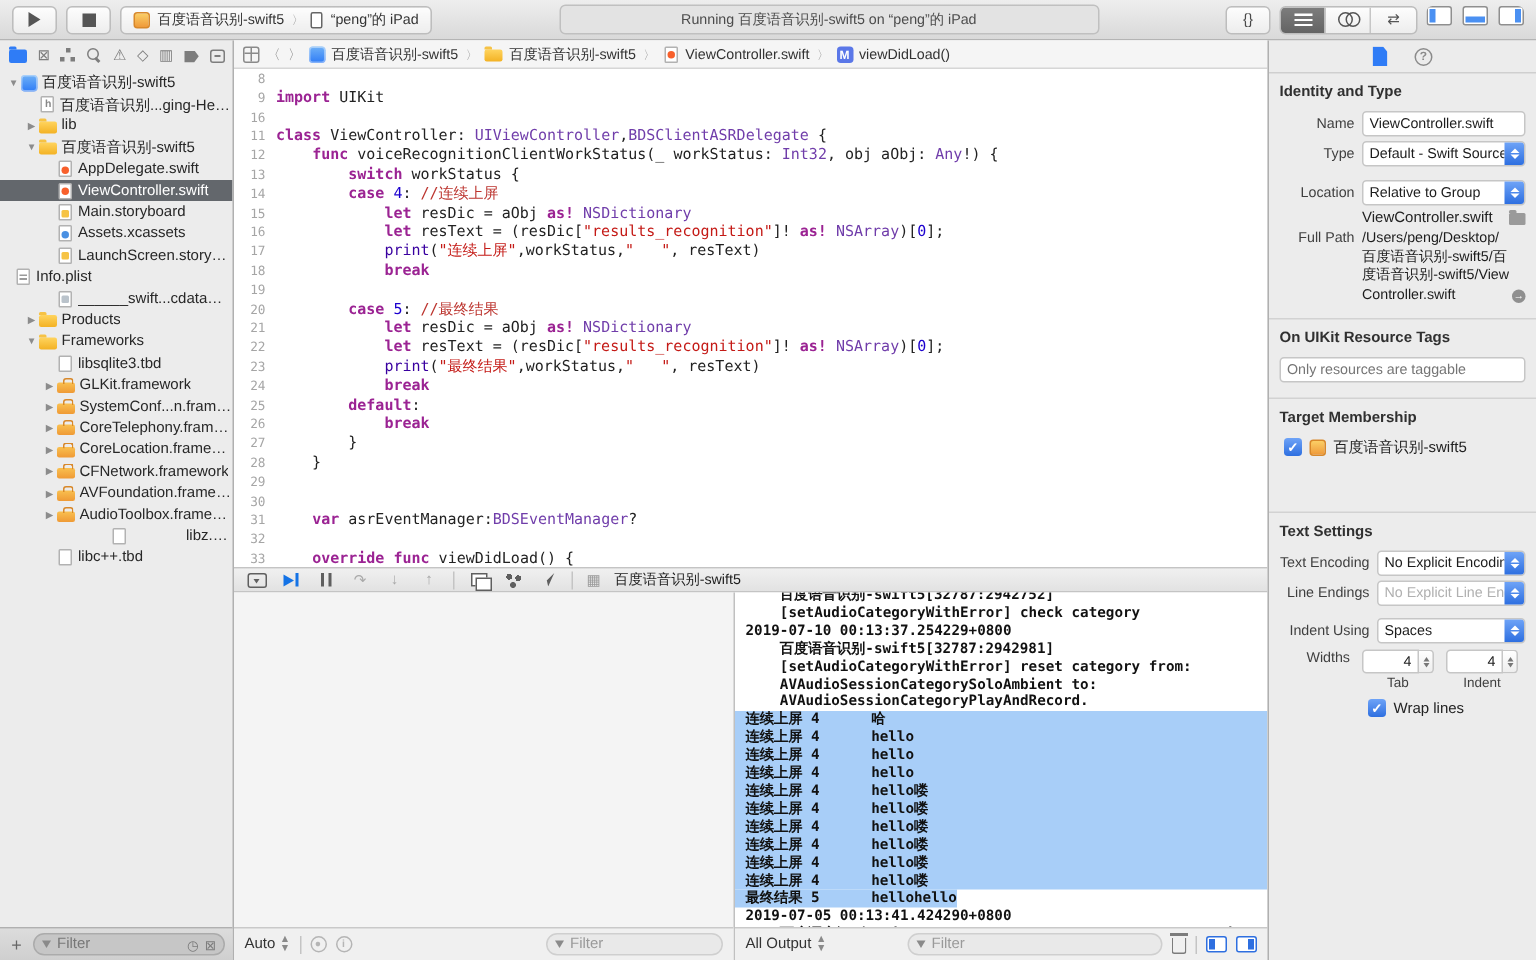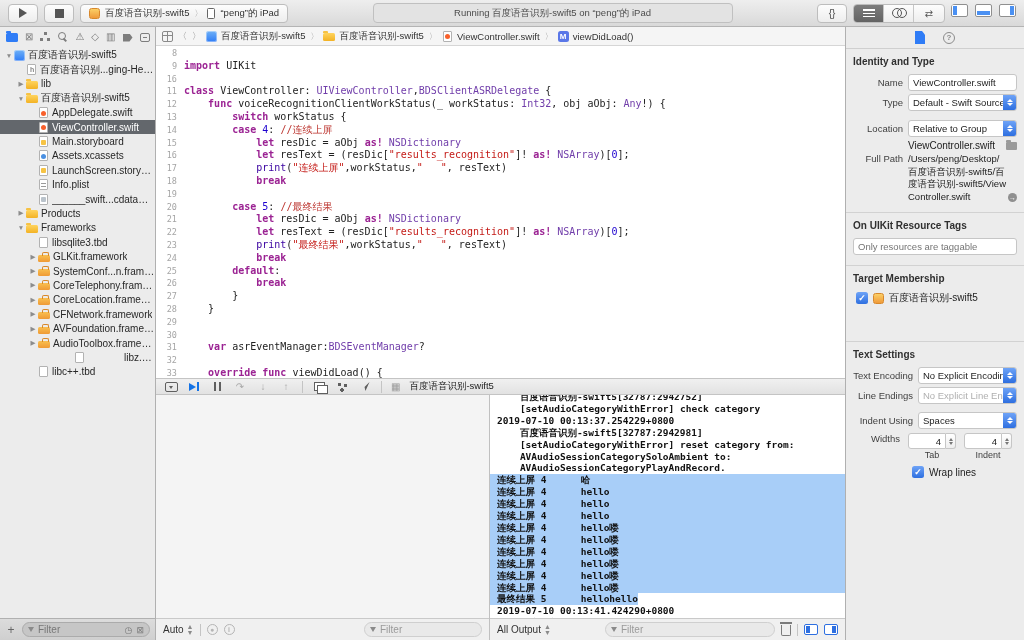--- a/index.html
+++ b/index.html
@@ -295,21 +295,21 @@
           <div class="tree-row" style="padding-left: 28px;">
             <span class="disc"></span>
             <span class="ic docbase ic-assets"></span>
             <span class="lbl">Assets.xcassets</span>
           </div>
           <div class="tree-row" style="padding-left: 28px;">
             <span class="disc"></span>
             <span class="ic docbase ic-storyboard"></span>
             <span class="lbl">LaunchScreen.storyboard</span>
           </div>
-          <div class="tree-row" style="padding-left: 28px;">
+          <div class="tree-row" style="">
             <span class="disc"></span>
             <span class="ic docbase ic-plist"></span>
             <span class="lbl">Info.plist</span>
           </div>
           <div class="tree-row" style="padding-left: 28px;">
             <span class="disc"></span>
             <span class="ic docbase ic-datamodel"></span>
             <span class="lbl">______swift...cdatamodeld</span>
           </div>
           <div class="tree-row" style="padding-left: 16px;">
@@ -585,21 +585,21 @@
               <div class="con-line hlfull">连续上屏 4      hello</div>
               <div class="con-line hlfull">连续上屏 4      hello</div>
               <div class="con-line hlfull">连续上屏 4      hello</div>
               <div class="con-line hlfull">连续上屏 4      hello喽</div>
               <div class="con-line hlfull">连续上屏 4      hello喽</div>
               <div class="con-line hlfull">连续上屏 4      hello喽</div>
               <div class="con-line hlfull">连续上屏 4      hello喽</div>
               <div class="con-line hlfull">连续上屏 4      hello喽</div>
               <div class="con-line hlfull">连续上屏 4      hello喽</div>
               <div class="con-line hltext"><span>最终结果 5      hellohello</span></div>
-              <div class="con-line">2019-07-10 00:13:41.424290+0800</div>
+              <div class="con-line">2019-07-05 00:13:41.424290+0800</div>
               <div class="con-line">    百度语音识别-swift5[32787:2942980] App Transport Security has</div>
             </div>
           <div class="bar22">
             <span class="dd-mini">
               <span>All Output</span>
               <span class="updn">▲<br>▼</span>
             </span>
             <div style="flex:1"></div>
             <div class="filter-field light" style="flex:none;width:170px">
               <span class="funnel"></span>

